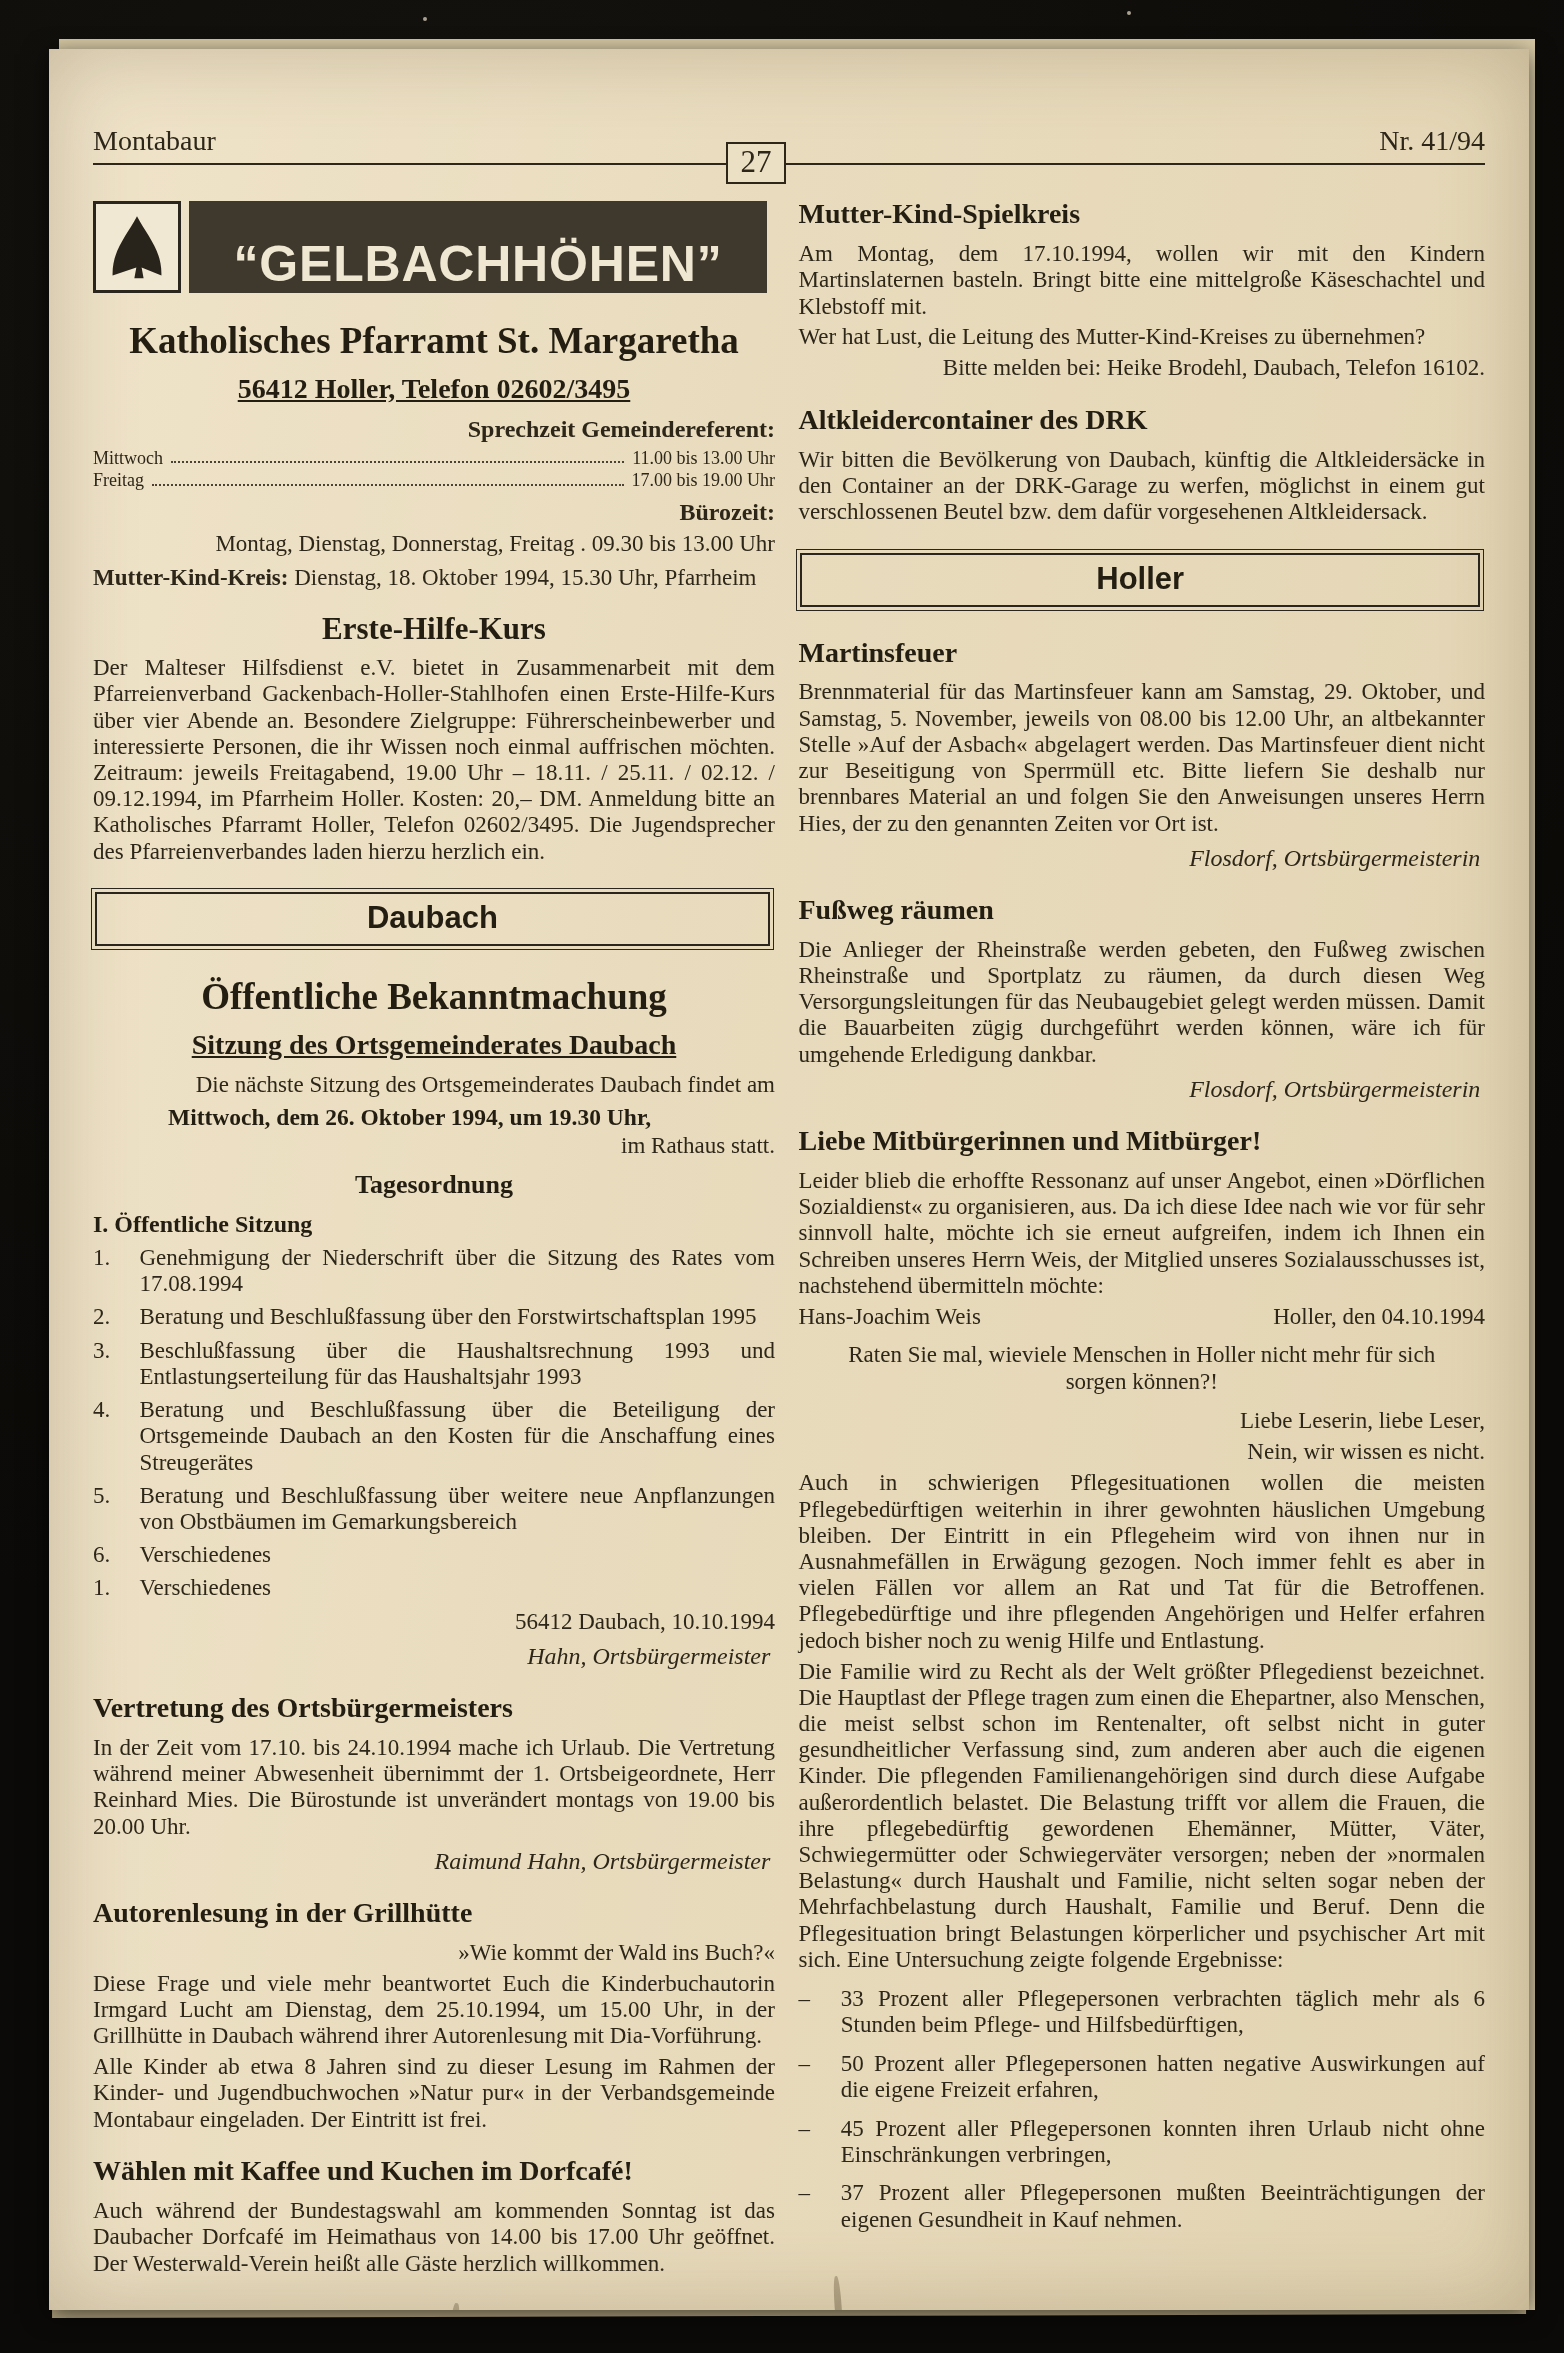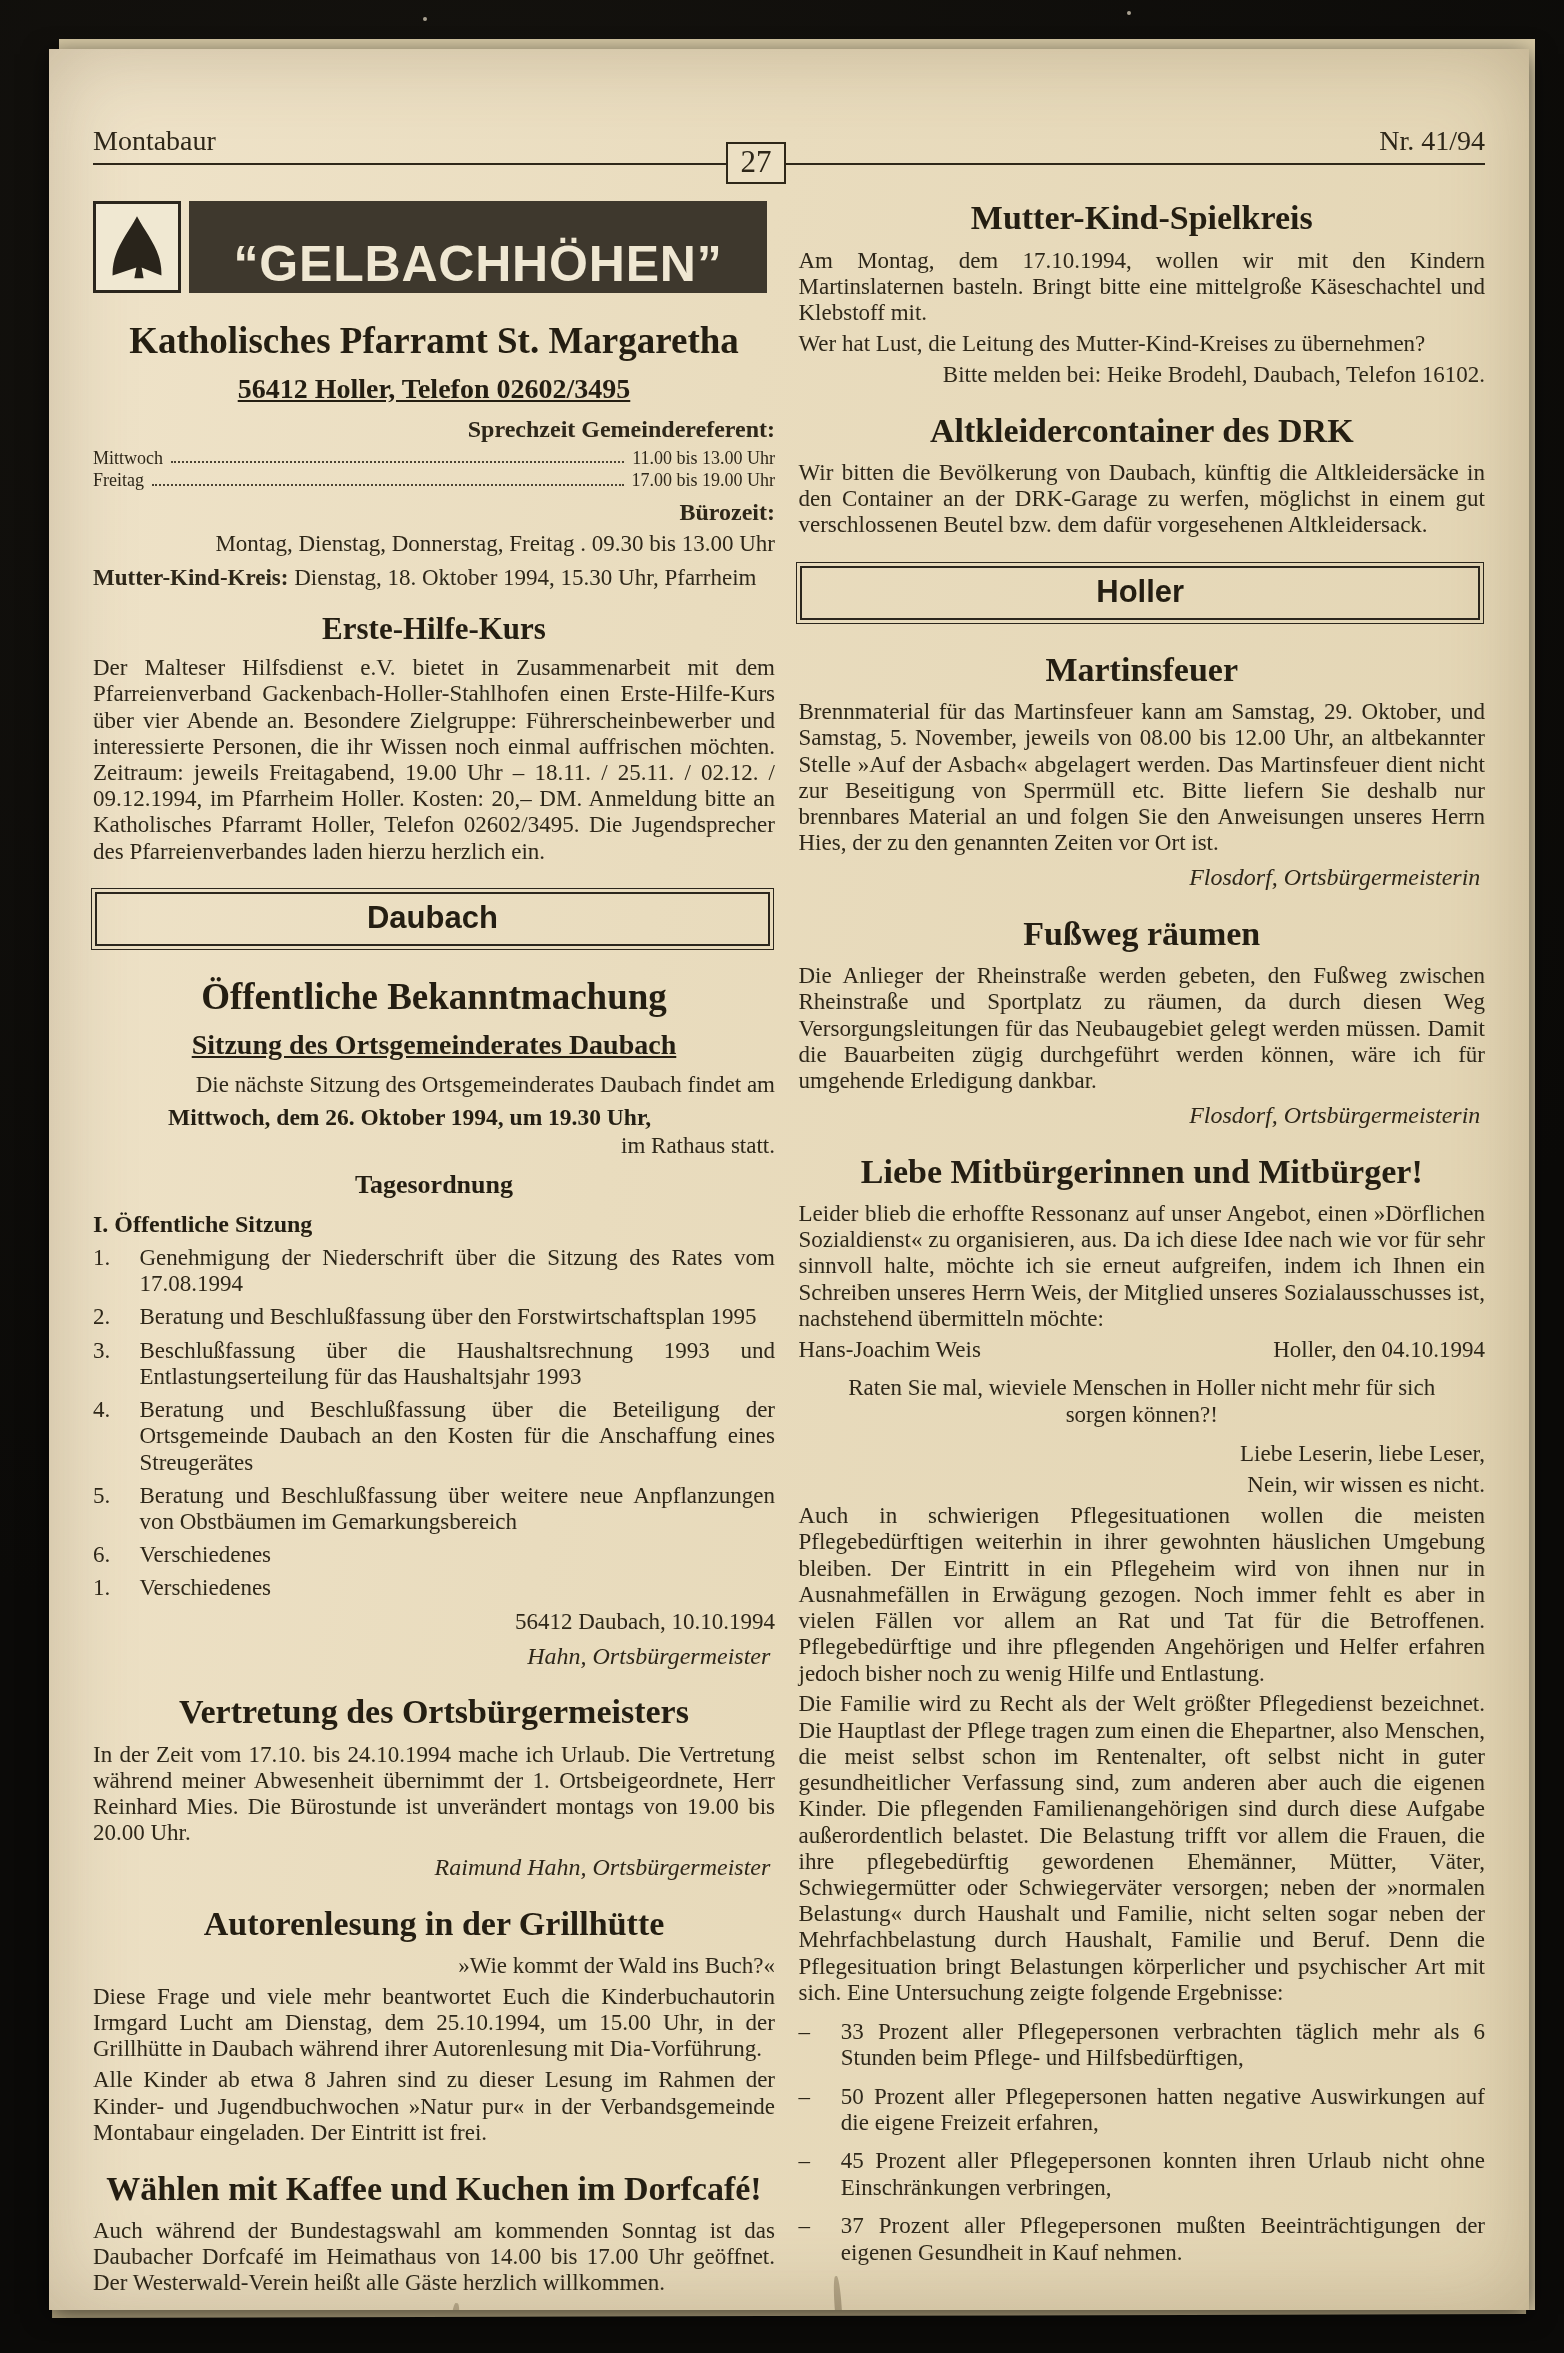--- a/index.html
+++ b/index.html
@@ -32,21 +32,21 @@
   
   .banner { display:flex; gap:7.8px; height:92px; margin:1.6px 7.8px 20.3px 0; }
   .logo-box { flex:0 0 88px; background:#f0e8d2; border:3.9px solid #2b261d;
               display:flex; align-items:center; justify-content:center; box-sizing:border-box; }
   .logo-box svg { width:66px; height:69px; }
   .banner-bar { flex:1; background:#3e382d; display:flex; align-items:flex-end; justify-content:center; }
   .banner-bar span { font-family:"Liberation Sans","DejaVu Sans",sans-serif; font-weight:bold;
               font-size:50px; letter-spacing:0.8px; color:#efe7d2; }
 
   .h-xl { font-size:37px; font-weight:bold; text-align:center; color:#241e12; margin:23.5px 0 11px 0; line-height:1.1; }
-  .h-lg { font-size:34px; font-weight:bold; text-align:center; color:#241e12; margin:23.5px 0 11px 0; line-height:1.1; }
+  .h-lg { font-size:28px; font-weight:bold; text-align:left; color:#241e12; margin:23.5px 0 11px 0; line-height:1.1; }
   .h-md { font-size:31px; font-weight:bold; text-align:center; color:#241e12; margin:20.3px 0 9.4px 0; line-height:1.1; }
   .h-sub { font-size:28px; font-weight:bold; text-align:center; color:#241e12; margin:4.7px 0 11px 0;text-decoration:underline; }
 
   .body-t { font-size:23px; line-height:1.14; text-align:justify; color:#2e2719; margin:0 0 4.7px 0; }
   .body-t.nj { text-align:right; }
   .b { font-weight:bold; }
   .sig { font-style:italic; text-align:right; font-size:24px; color:#2e2719; margin:7.8px 4.7px 14px 0; }
 
   .dotrow { display:flex; align-items:flex-end; font-size:18px; color:#2e2719; margin:1.6px 0; }
   .dotrow .dots { flex:1; border-bottom:2.3px dotted #4a4232; margin:0 7.8px 5.5px 7.8px; }

